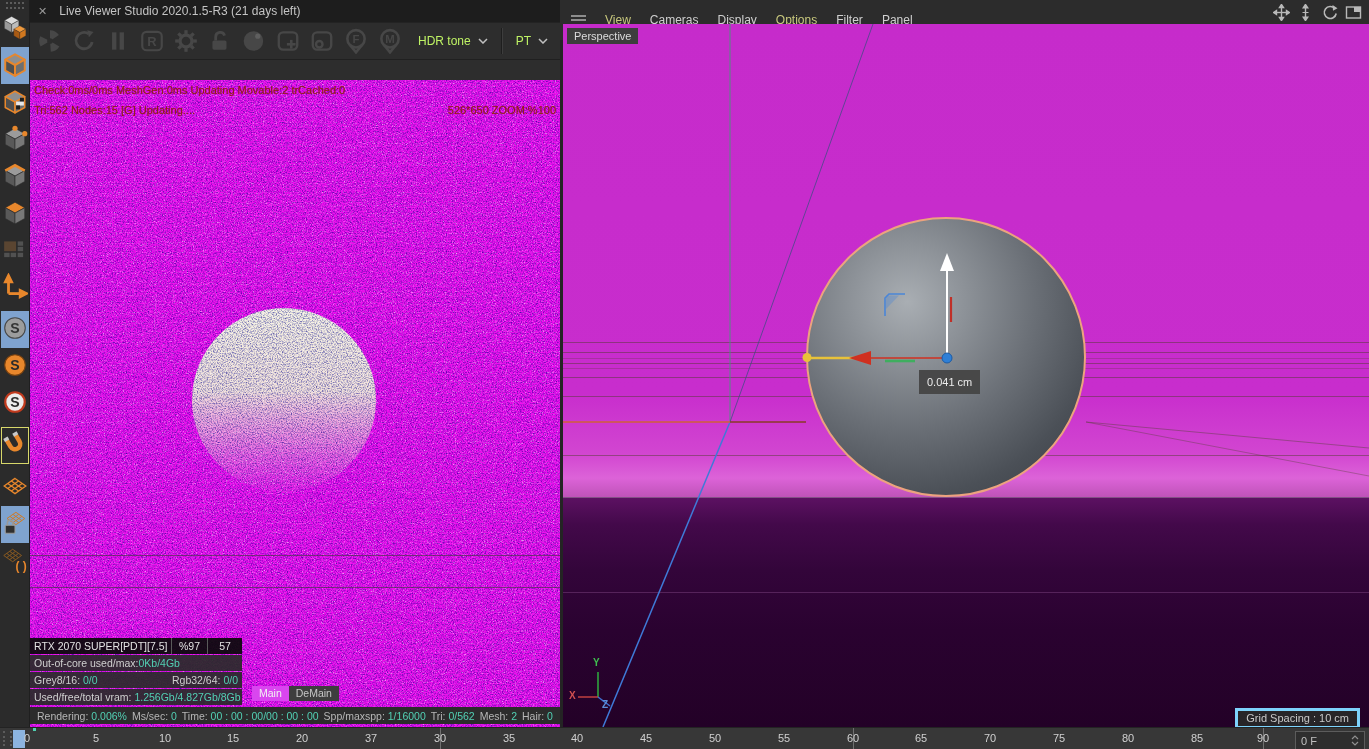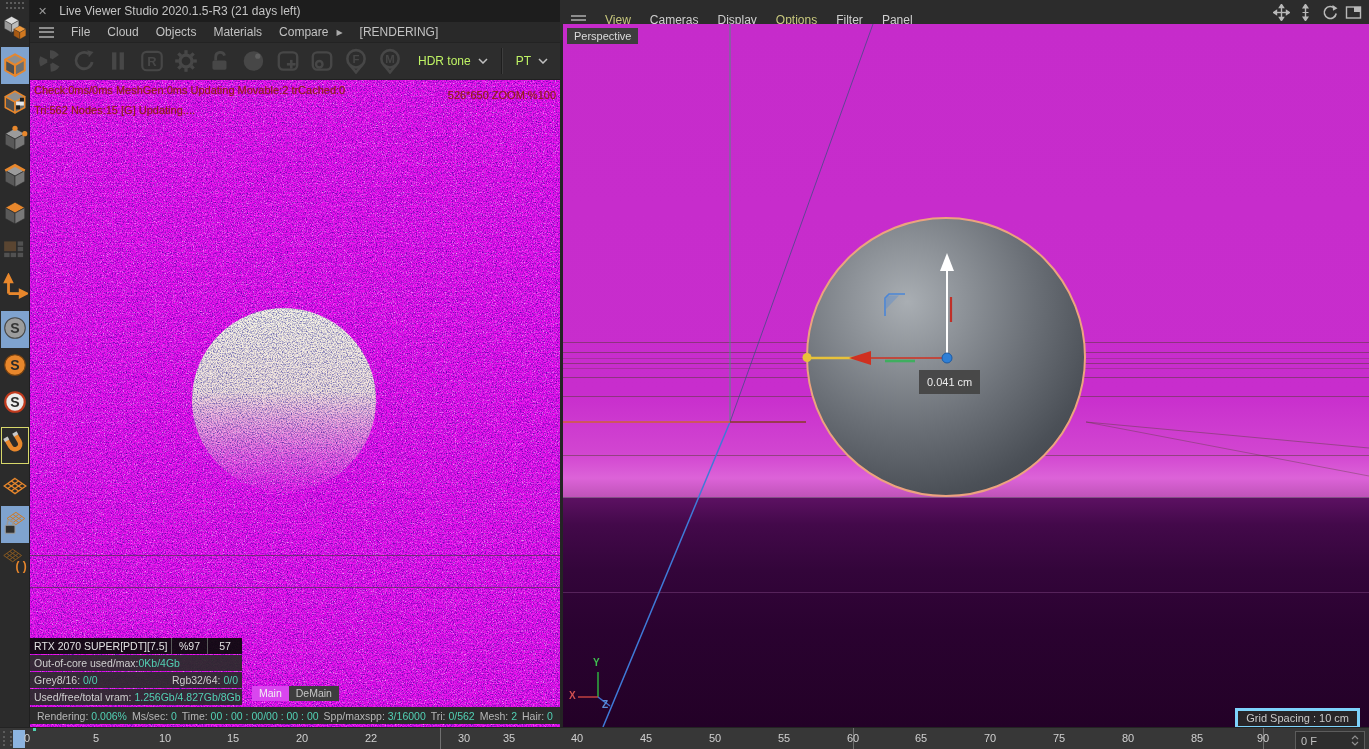--- a/index.html
+++ b/index.html
@@ -268,30 +268,20 @@
             <text x="12.5" y="21.5" font-size="11" font-weight="bold" fill="#e8872c" font-family="Liberation Sans,sans-serif">( )</text>
           </svg></span>
       </div>
   </div>
 
   <div class="lv">
     <div class="lv-title">
       <span class="lv-close">✕</span>
       <span>Live Viewer Studio 2020.1.5-R3 (21 days left)</span>
     </div>
-    <div class="lv-menu">
-      <span class="burger"></span>
-      <span class="mi">File</span>
-      <span class="mi">Cloud</span>
-      <span class="mi">Objects</span>
-      <span class="mi">Materials</span>
-      <span class="mi">Compare</span>
-      <span class="sub-arrow">▶</span>
-      <span class="mi">[RENDERING]</span>
-    </div>
     <div class="lv-toolbar">
       <span class="lv-tool">
           <svg width="26" height="26" viewBox="0 0 24 24">
             <g fill="#474747">
               <path d="M12 12 12 2 A10 10 0 0 1 20.2 6.4Z"></path>
               <path d="M12 12 12 2 A10 10 0 0 1 20.2 6.4Z" transform="rotate(120 12 12)"></path>
               <path d="M12 12 12 2 A10 10 0 0 1 20.2 6.4Z" transform="rotate(240 12 12)"></path>
               <circle cx="12" cy="12" r="2.6" fill="#2d2d2d"></circle>
             </g>
           </svg>
@@ -405,21 +395,21 @@
         </defs>
         <rect width="530" height="647" fill="#ee10ee"></rect>
         <circle cx="254" cy="320" r="92" fill="url(#sphG)"></circle>
         <rect width="530" height="647" filter="url(#fDark)" opacity="0.65"></rect>
         <rect width="530" height="647" filter="url(#fLight)" opacity="0.75"></rect>
       </svg>
       <div class="hline" style="top:475px"></div>
       <div class="hline" style="top:507px"></div>
       <div class="ov-text" style="left:4px;top:4px">Check:0ms/0ms MeshGen:0ms Updating Movable:2 trCached:0</div>
       <div class="ov-text" style="left:4px;top:24px">Tri:562 Nodes:15  [G] Updating....</div>
-      <div class="ov-text" style="right:4px;top:9px">526*650 ZOOM:%100</div>
+      <div class="ov-text" style="right:4px;top:24px">526*650 ZOOM:%100</div>
 
       <div class="gpu">
         <div class="gpu-row first">
           <span class="gpu-c c1">RTX 2070 SUPER[PDT][7.5]</span>
           <span class="gpu-c c2">%97</span>
           <span class="gpu-c c3">57</span>
         </div>
         <div class="gpu-row">
           <span>Out-of-core used/max:</span>
             <span class="teal">0Kb/4Gb</span>
@@ -436,21 +426,21 @@
       <div class="lv-tabs">
         <span class="lv-tab active">Main</span>
         <span class="lv-tab">DeMain</span>
       </div>
     </div>
 
     <div class="lv-status">
       <span><span>Rendering:</span> <span class="teal">0.006%</span></span>
       <span><span>Ms/sec:</span> <span class="teal">0</span></span>
       <span><span>Time:</span> <span class="teal">00 : 00 : 00/00 : 00 : 00</span></span>
-      <span><span>Spp/maxspp:</span> <span class="teal">3/16000</span></span>
+      <span><span>Spp/maxspp:</span> <span class="teal">1/16000</span></span>
       <span><span>Tri:</span> <span class="teal">0/562</span></span>
       <span><span>Mesh:</span> <span class="teal">2</span></span>
       <span><span>Hair:</span> <span class="teal">0</span></span>
     </div>
   </div>
 
   <div class="vp">
     <div class="vp-menu">
       <span class="burger"></span>
       <span class="hl">View</span>
@@ -554,22 +544,22 @@
     <div class="tl-progress"></div>
     <div class="tl-marker"></div>
     <div class="tl-tick" style="left:440px"></div>
     <div class="tl-tick" style="left:853px"></div>
     <div class="tl-tick" style="left:1263px"></div>
     <span class="tl-num" style="left:27px">0</span>
     <span class="tl-num" style="left:96px">5</span>
     <span class="tl-num" style="left:165px">10</span>
     <span class="tl-num" style="left:233px">15</span>
     <span class="tl-num" style="left:302px">20</span>
-    <span class="tl-num" style="left:371px">22</span>
-    <span class="tl-num" style="left:464px">30</span>
+    <span class="tl-num" style="left:371px">37</span>
+    <span class="tl-num" style="left:440px">30</span>
     <span class="tl-num" style="left:509px">35</span>
     <span class="tl-num" style="left:577px">40</span>
     <span class="tl-num" style="left:646px">45</span>
     <span class="tl-num" style="left:715px">50</span>
     <span class="tl-num" style="left:784px">55</span>
     <span class="tl-num" style="left:853px">60</span>
     <span class="tl-num" style="left:921px">65</span>
     <span class="tl-num" style="left:990px">70</span>
     <span class="tl-num" style="left:1059px">75</span>
     <span class="tl-num" style="left:1128px">80</span>

